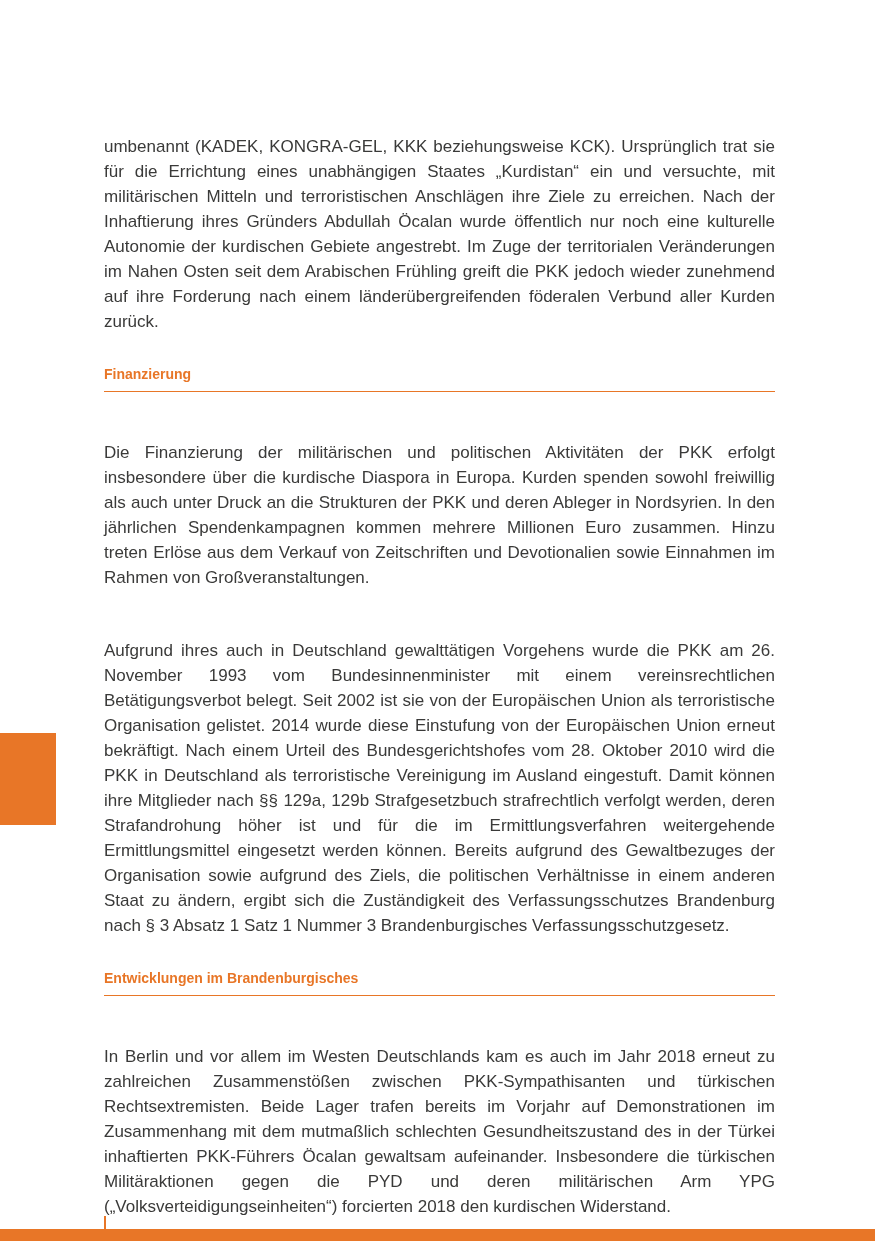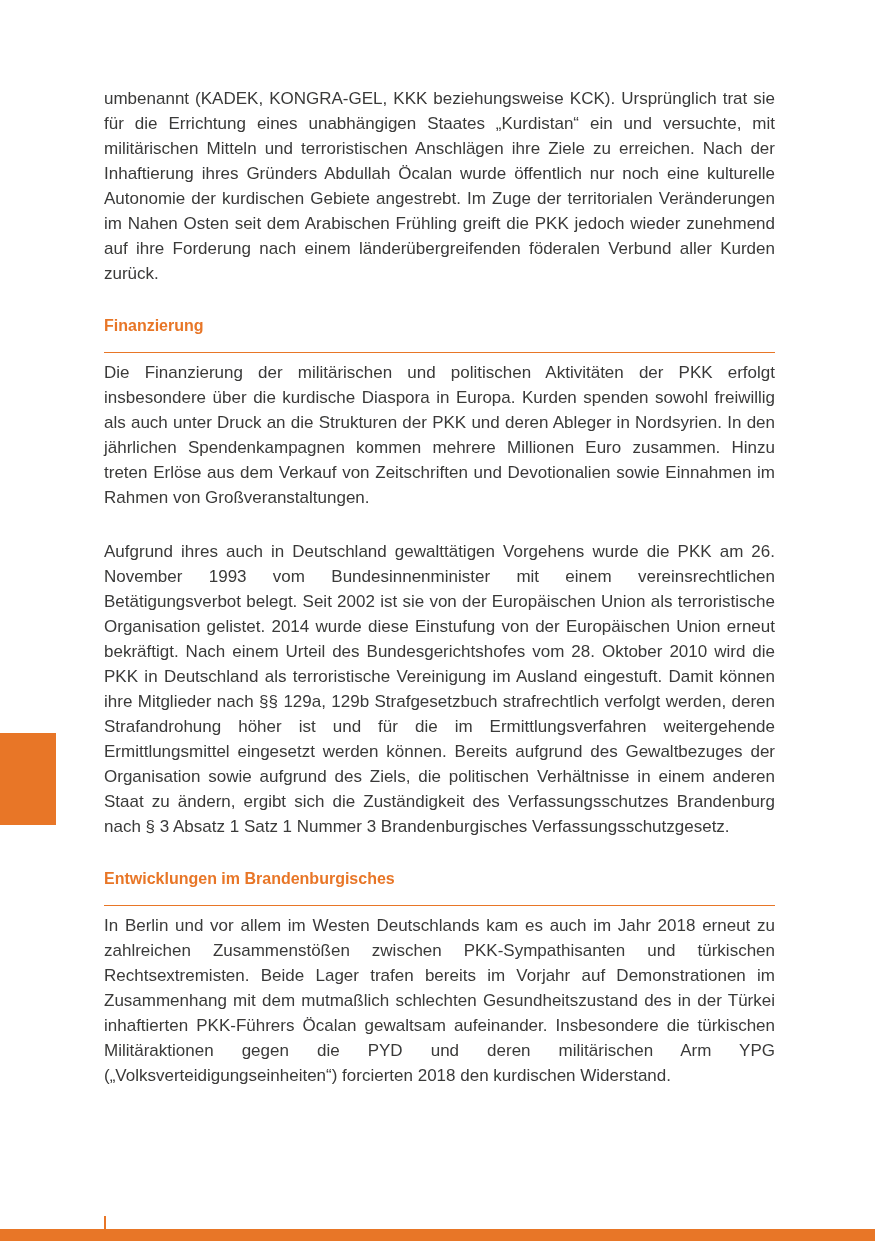--- a/index.html
+++ b/index.html
@@ -30,31 +30,32 @@
     top: 86px;
     width: 671px;
     color: #3a3a39;
     font-size: 17px;
     line-height: 25px;
   }
 
   .body-text {
     text-align: justify;
     hyphens: auto;
+    margin-top: 48px;
     -webkit-hyphens: auto;
   }
 
   .doc-section { margin-top: 29px; }
 
   .section-heading {
     color: #E87627;
-    font-size: 16px;
+    font-size: 14px;
     font-weight: bold;
     line-height: 22px;
-    padding-bottom: 15px;
+    padding-bottom: 6px;
     border-bottom: 1px solid #E87627;
     margin-bottom: 7px;
   }
 
   .footer {
     position: absolute;
     left: 0;
     top: 1216px;
     width: 100%;
     height: 46px;

